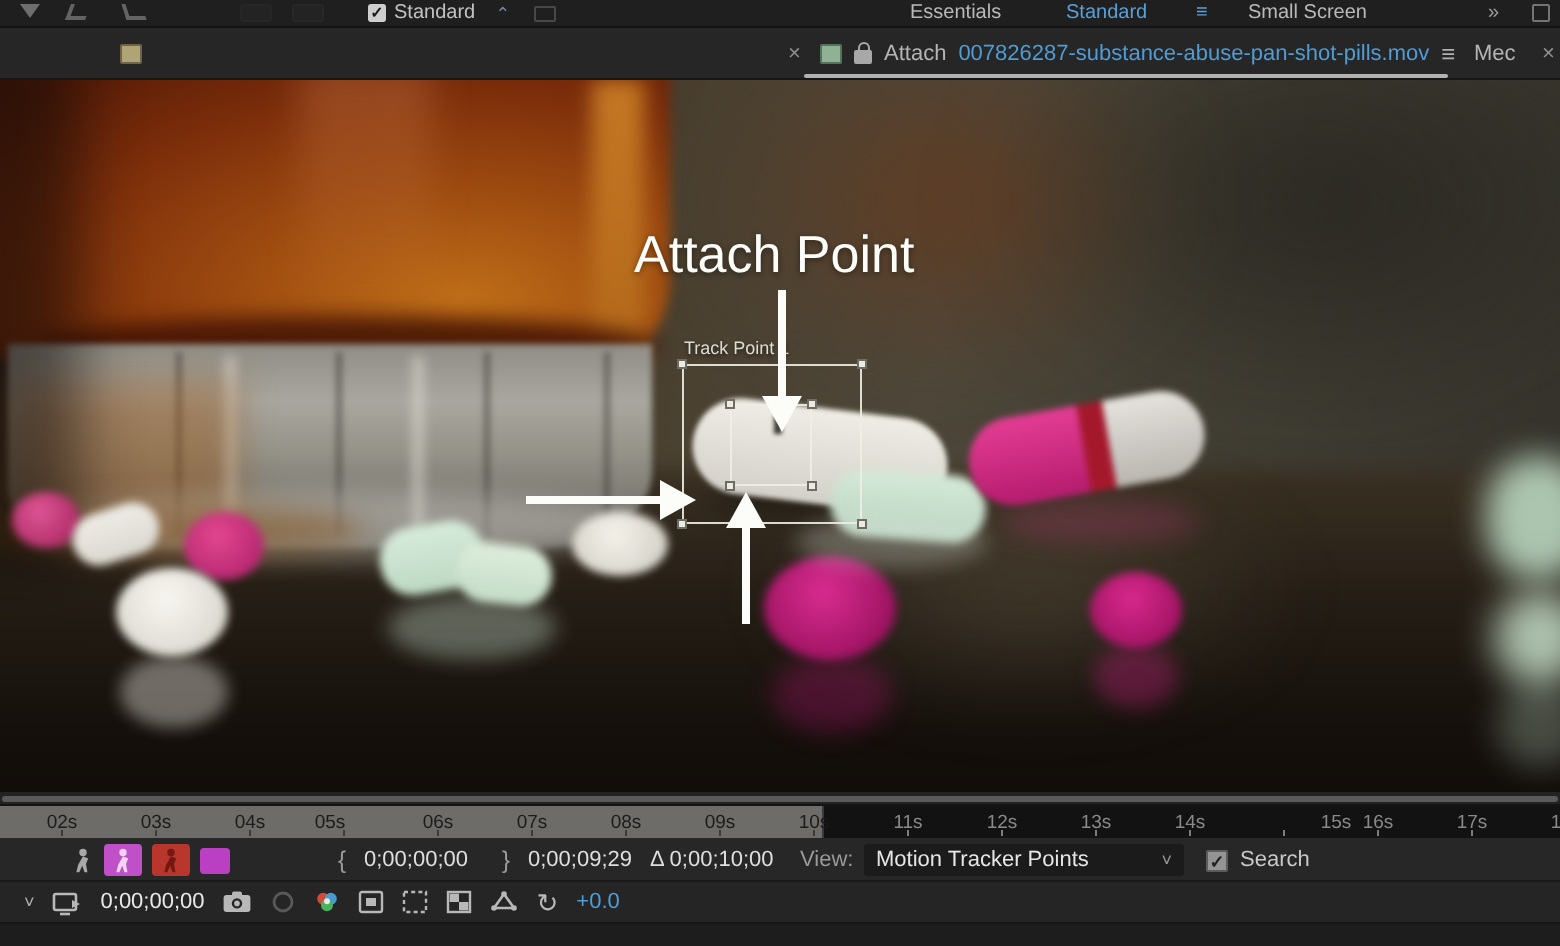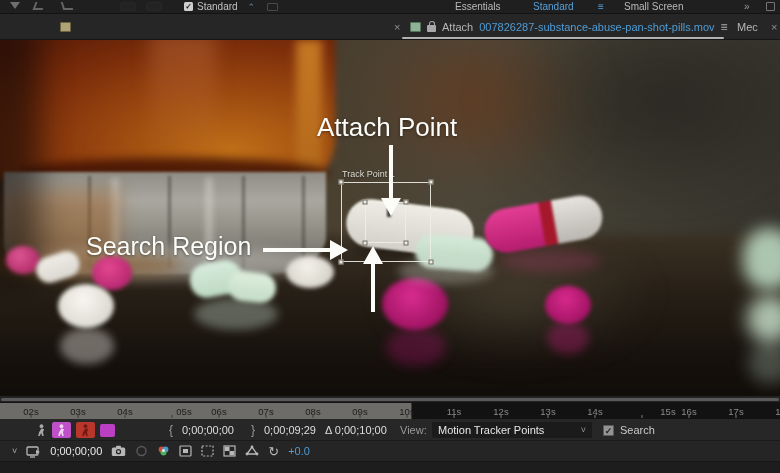--- a/index.html
+++ b/index.html
@@ -313,33 +313,32 @@
     <g fill="#fcfcf9" stroke="#fcfcf9">
       <line x1="391" y1="105" x2="391" y2="159" stroke-width="4"></line>
       <polygon points="381,158 401,158 391,176" stroke="none"></polygon>
       <line x1="263" y1="210" x2="330" y2="210" stroke-width="4"></line>
       <polygon points="330,200 330,220 348,210" stroke="none"></polygon>
       <line x1="373" y1="272" x2="373" y2="223" stroke-width="4"></line>
       <polygon points="363,224 383,224 373,206" stroke="none"></polygon>
     </g>
   </svg>
   <div class="anno anno-attach">Attach Point</div>
-  <div class="anno anno-search">Search Region</div>
 </div>
 
 <div class="vstrip">
   <div class="vthumb"></div>
 </div>
 
 <div class="ruler">
   <div class="ruler-light"></div>
   <span class="tick on-light" style="left:31px">02s</span>
   <span class="tick on-light" style="left:78px">03s</span>
   <span class="tick on-light" style="left:125px">04s</span>
-  <span class="tick on-light" style="left:184px">05s</span>
+  <span class="tick on-light" style="left:165px">05s</span>
   <span class="tick on-light" style="left:219px">06s</span>
   <span class="tick on-light" style="left:266px">07s</span>
   <span class="tick on-light" style="left:313px">08s</span>
   <span class="tick on-light" style="left:360px">09s</span>
   <span class="tick on-light" style="left:407px">10s</span>
   <span class="tick" style="left:454px">11s</span>
   <span class="tick" style="left:501px">12s</span>
   <span class="tick" style="left:548px">13s</span>
   <span class="tick" style="left:595px">14s</span>
   <span class="tick" style="left:668px">15s</span>

